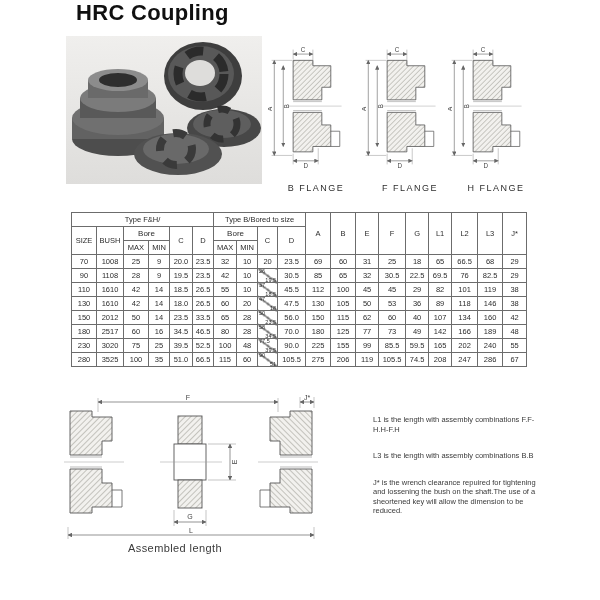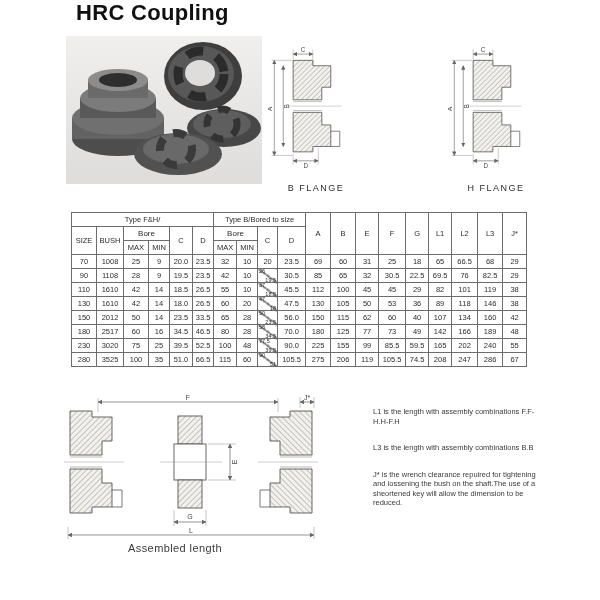--- a/index.html
+++ b/index.html
@@ -18,21 +18,21 @@
   thead th{height:13px;}
   th.bore{font-size:8px;}
   td.diag{position:relative;
     background:linear-gradient(to top right,transparent 46%,#777 46%,#777 54%,transparent 54%);}
   td.diag .dt{position:absolute;top:-1px;left:1px;font-size:5.5px;}
   td.diag .db{position:absolute;bottom:-1px;right:1px;font-size:5.5px;}
   .assembled{position:absolute;left:62px;top:392px;}
   .caption{position:absolute;left:46px;top:542px;width:258px;text-align:center;
            font-size:11px;font-weight:normal;color:#3a3a3a;letter-spacing:.4px;}
   .notes{position:absolute;left:327px;top:407px;width:218px;font-size:7.5px;line-height:9.5px;color:#3a3a3a;}
-  .notes p{margin:0 0 17px 0;padding-left:46px;}
+  .notes p{margin:8px 0 17px 0;padding-left:46px;}
   .notes p:last-child{margin-bottom:0;}
 </style>
 </head>
 <body>
 
 <div class="page">
 
   <svg width="0" height="0" style="position:absolute" aria-hidden="true">
     <defs>
       <pattern id="hatch" patternUnits="userSpaceOnUse" width="4" height="4" patternTransform="rotate(45)">
@@ -102,20 +102,40 @@
       <line x1="17" y1="22" x2="17" y2="112" stroke="#666" stroke-width="0.7" marker-start="url(#ar)" marker-end="url(#ar)"></line>
       <text transform="translate(23,67) rotate(-90)" text-anchor="middle">B</text>
       <line x1="28" y1="128" x2="56" y2="128" stroke="#666" stroke-width="0.7" marker-start="url(#ar)" marker-end="url(#ar)"></line>
       <line x1="28" y1="120" x2="28" y2="132" stroke="#888" stroke-width="0.5"></line>
       <line x1="56" y1="114" x2="56" y2="132" stroke="#888" stroke-width="0.5"></line>
       <text x="42" y="135.5" text-anchor="middle">D</text>
     </svg>
     <div class="flange-label">B FLANGE</div>
   </div>
 
+  <div class="flange flange-f">
+    <svg viewBox="0 0 107 136" width="96" height="122" preserveAspectRatio="xMidYMin meet">
+      <use href="#fshape"></use>
+      <line x1="28" y1="9" x2="50" y2="9" stroke="#666" stroke-width="0.7" marker-start="url(#ar)" marker-end="url(#ar)"></line>
+      <line x1="28" y1="4" x2="28" y2="15" stroke="#888" stroke-width="0.5"></line>
+      <line x1="50" y1="4" x2="50" y2="21" stroke="#888" stroke-width="0.5"></line>
+      <text x="39" y="6.5" text-anchor="middle">C</text>
+      <line x1="7" y1="16" x2="7" y2="122" stroke="#666" stroke-width="0.7" marker-start="url(#ar)" marker-end="url(#ar)"></line>
+      <line x1="4" y1="16" x2="27" y2="16" stroke="#888" stroke-width="0.5"></line>
+      <line x1="4" y1="122" x2="27" y2="122" stroke="#888" stroke-width="0.5"></line>
+      <text transform="translate(5,70) rotate(-90)" text-anchor="middle">A</text>
+      <line x1="17" y1="22" x2="17" y2="112" stroke="#666" stroke-width="0.7" marker-start="url(#ar)" marker-end="url(#ar)"></line>
+      <text transform="translate(23,67) rotate(-90)" text-anchor="middle">B</text>
+      <line x1="28" y1="128" x2="56" y2="128" stroke="#666" stroke-width="0.7" marker-start="url(#ar)" marker-end="url(#ar)"></line>
+      <line x1="28" y1="120" x2="28" y2="132" stroke="#888" stroke-width="0.5"></line>
+      <line x1="56" y1="114" x2="56" y2="132" stroke="#888" stroke-width="0.5"></line>
+      <text x="42" y="135.5" text-anchor="middle">D</text>
+    </svg>
+    <div class="flange-label">F FLANGE</div>
+  </div>
 
   <div class="flange flange-h">
     <svg viewBox="0 0 107 136" width="96" height="122" preserveAspectRatio="xMidYMin meet">
       <use href="#fshape"></use>
       <line x1="28" y1="9" x2="50" y2="9" stroke="#666" stroke-width="0.7" marker-start="url(#ar)" marker-end="url(#ar)"></line>
       <line x1="28" y1="4" x2="28" y2="15" stroke="#888" stroke-width="0.5"></line>
       <line x1="50" y1="4" x2="50" y2="21" stroke="#888" stroke-width="0.5"></line>
       <text x="39" y="6.5" text-anchor="middle">C</text>
       <line x1="7" y1="16" x2="7" y2="122" stroke="#666" stroke-width="0.7" marker-start="url(#ar)" marker-end="url(#ar)"></line>
       <line x1="4" y1="16" x2="27" y2="16" stroke="#888" stroke-width="0.5"></line>

